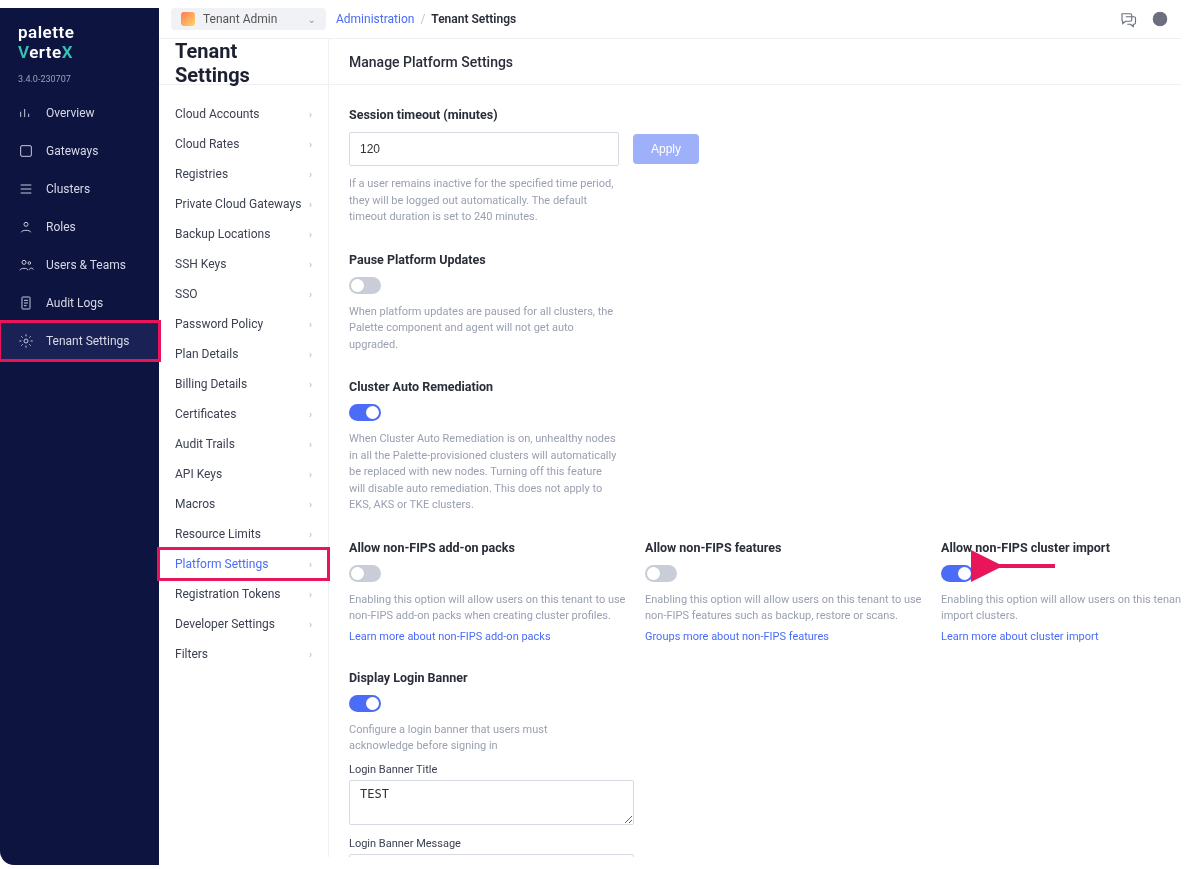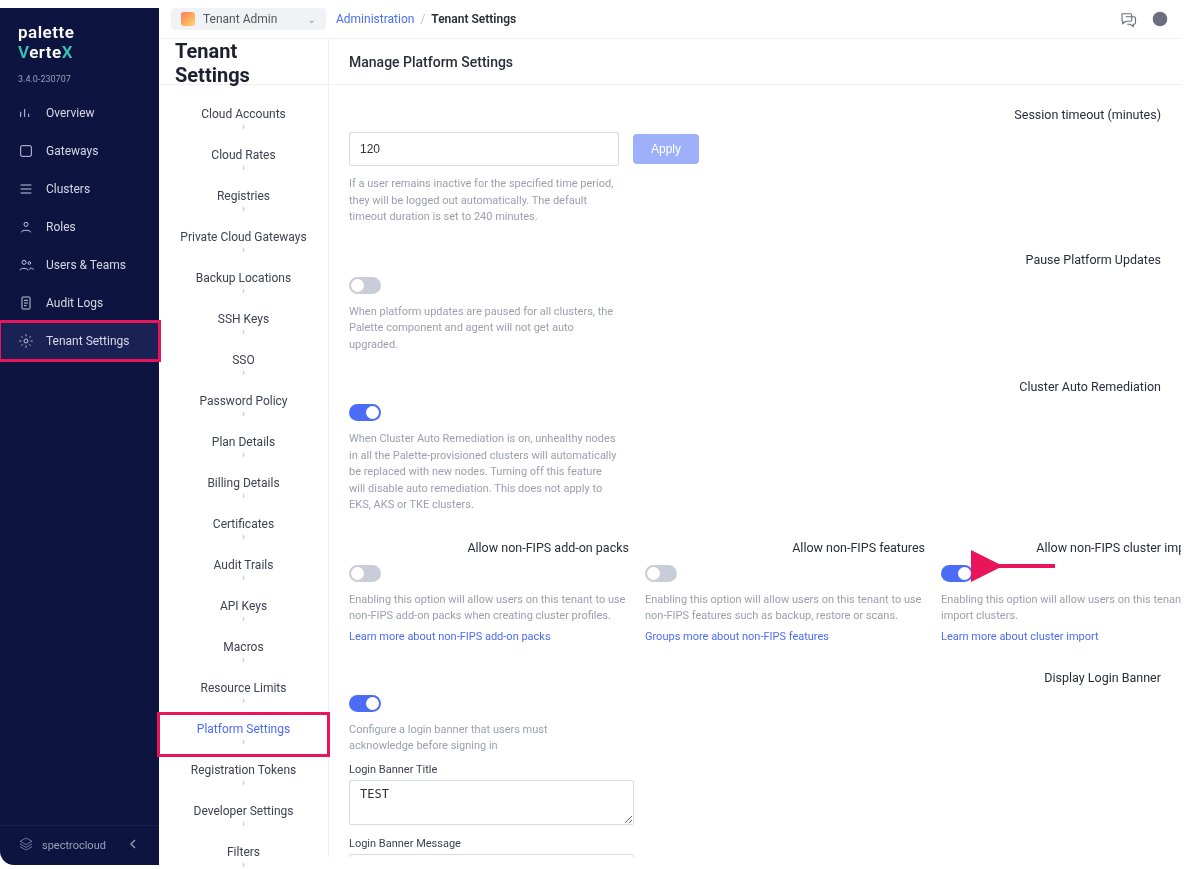--- a/index.html
+++ b/index.html
@@ -168,21 +168,20 @@
 }
 .settings-list { list-style:none; padding-top:14px; }
 .settings-list li {
   display:flex;
   align-items:center;
   justify-content:space-between;
   padding: 8px 16px;
   font-size: 12px;
   color:#3d4152;
   cursor:pointer;
-  flex-direction:column;
 }
 .settings-list li .chev { color:#b4b7c4; font-size:10px; }
 .settings-list li.active { color:#4a6cf7; }
 .settings-list li.highlight-box {
   outline: 3px solid #e8155a;
   outline-offset: -1px;
 }
 
 
 .main {
@@ -197,24 +196,23 @@
   padding:0 20px;
   font-size:14px;
   color:#2a2d3a;
   font-weight:500;
 }
 .form-area { padding: 22px 20px 40px; }
 
 .section { margin-bottom: 26px; }
 .section-title {
   font-size: 12.5px;
-  font-weight:400;
+  font-weight:700;
   color:#2a2d3a;
   margin-bottom:10px;
-  text-align:right;
 }
 .helper {
   font-size: 11px;
   line-height:1.5;
   color:#9aa0b0;
 }
 .learn-link { font-size:11px; color:#4a6cf7; text-decoration:none; cursor:pointer; display:inline-block; margin-top:2px;}
 
 .row-input { display:flex; gap:14px; align-items:center; margin-bottom:10px;}
 .text-input {
@@ -358,33 +356,20 @@
       <li class="nav-item active highlight-box">
         <span class="nav-icon">
           <svg viewBox="0 0 24 24">
             <circle cx="12" cy="12" r="3"></circle>
             <path d="M12 2v3m0 14v3M2 12h3m14 0h3M5 5l2 2m10 10l2 2M5 19l2-2m10-10l2-2"></path>
           </svg>
         </span>
         <span>Tenant Settings</span>
       </li>
     </ul>
-  <div class="sidebar-footer">
-    <span>
-      <svg viewBox="0 0 24 24">
-          <path d="M3 8l9-5 9 5-9 5-9-5zm0 4l9 5 9-5m-18 4l9 5 9-5"></path>
-        </svg>
-    </span>
-    <span>spectrocloud</span>
-    <span class="collapse-caret">
-      <svg viewBox="0 0 24 24" width="12" height="12">
-          <path d="M15 6l-6 6 6 6" stroke="#9aa0b8" fill="none" stroke-width="2"></path>
-        </svg>
-    </span>
-  </div>
 </aside>
 
 <div class="topbar">
   <div class="scope-select">
     <span class="square"></span>
     <span>Tenant Admin</span>
     <span class="chev">⌄</span>
   </div>
   <nav class="breadcrumb">
     <a>Administration</a>

